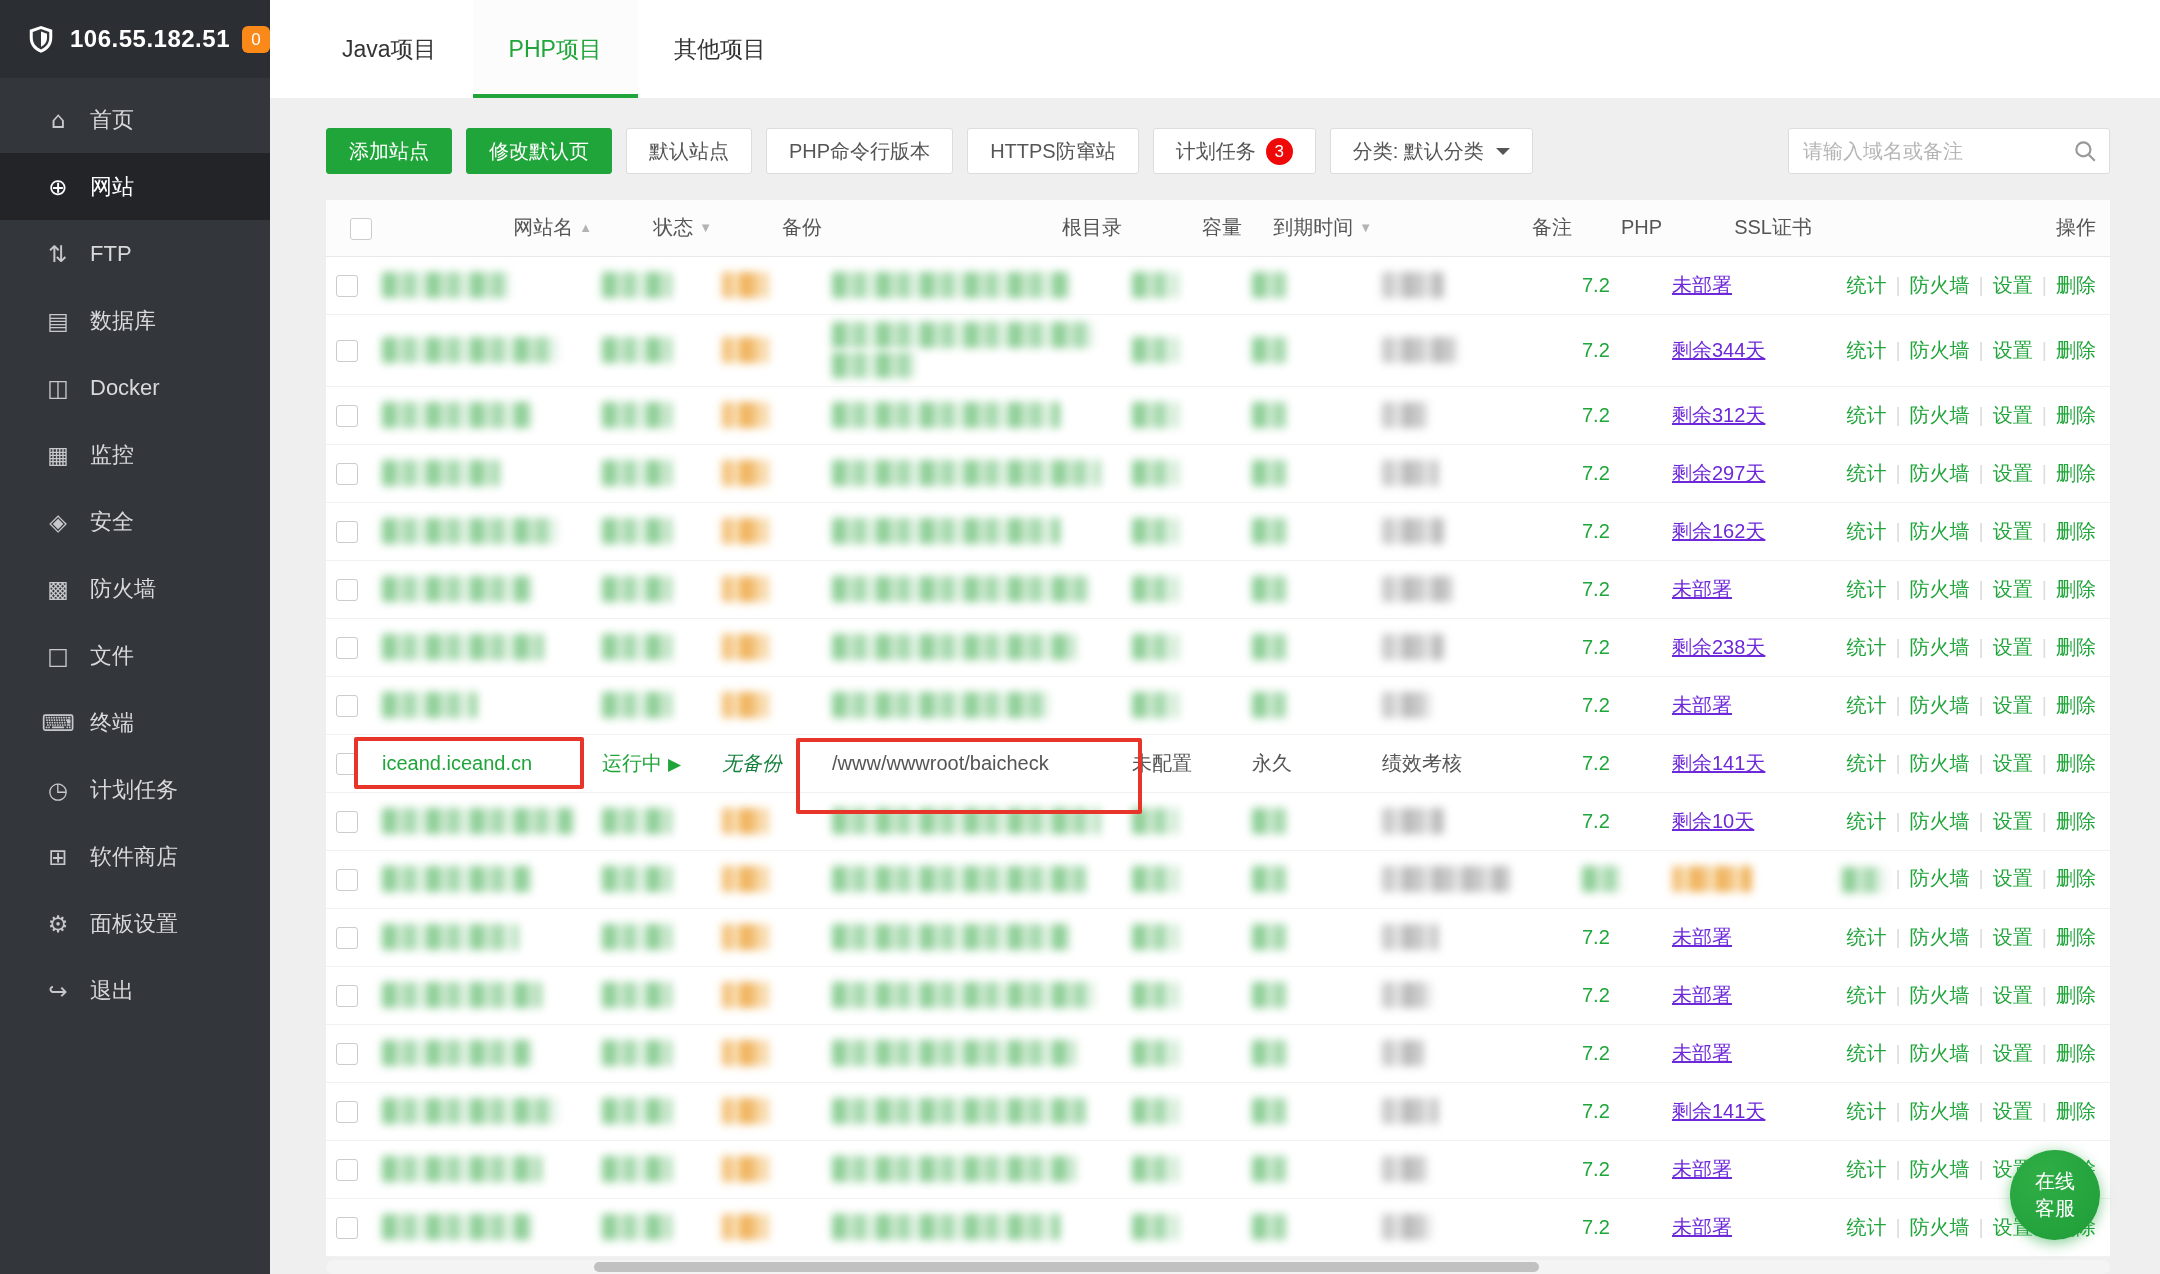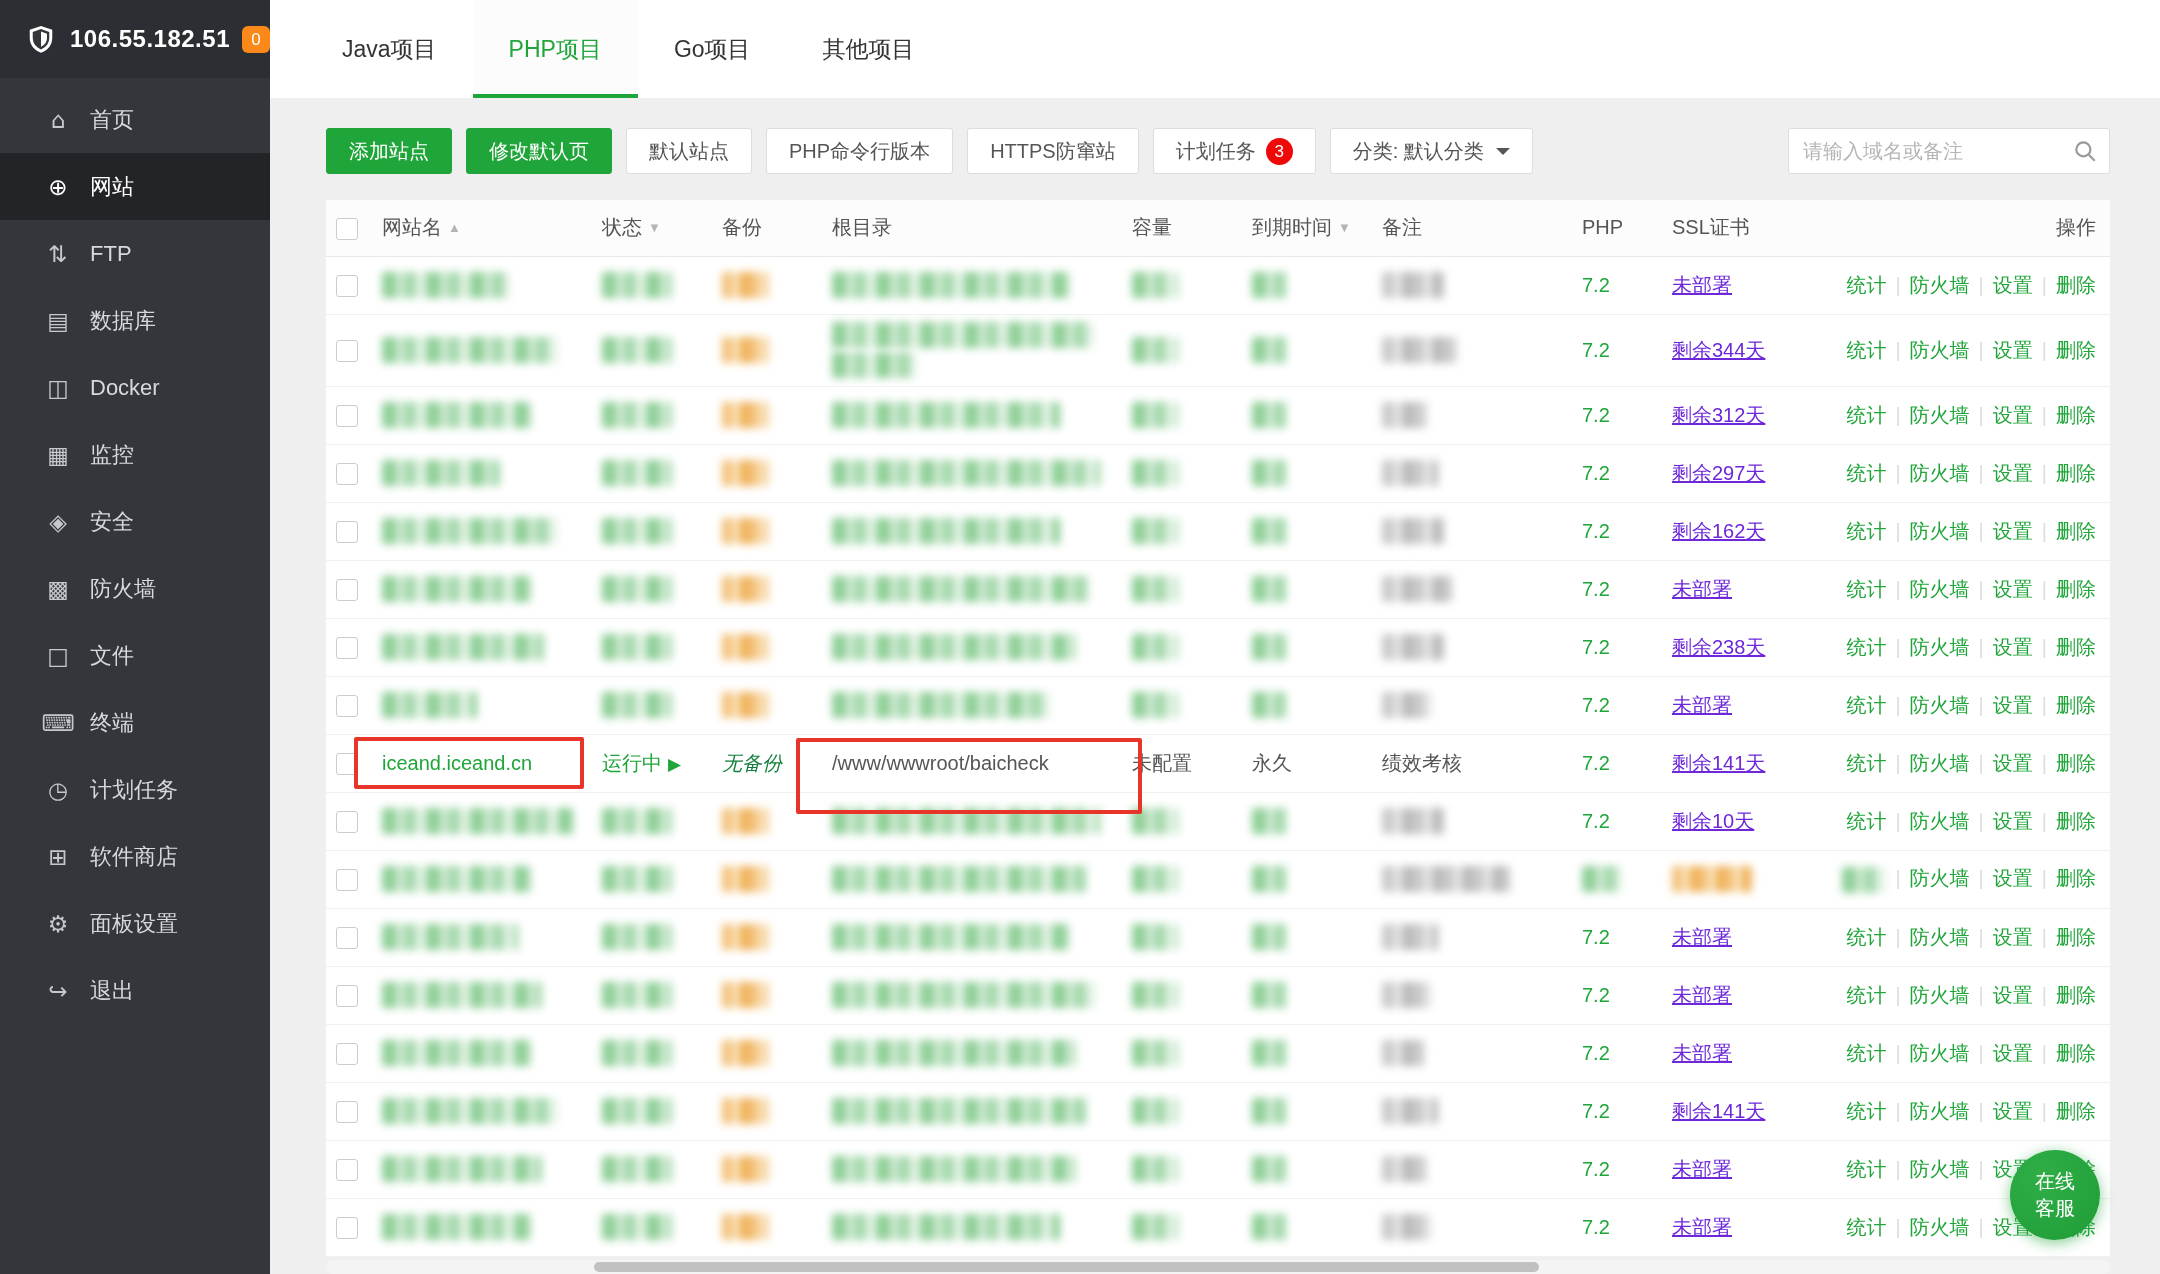--- a/index.html
+++ b/index.html
@@ -44,21 +44,21 @@
   .spacer { flex:1; }
   .search-box { position:relative; }
   .search-input { width:322px; height:46px; border:1px solid #ddd; border-radius:3px; padding:0 50px 0 14px;
                   font-size:20px; color:#333; outline:none; font-family:inherit; background:#fff; }
   .search-input::placeholder { color:#b5b5b5; }
   .search-ic { position:absolute; right:12px; top:10px; cursor:pointer; }
 
   
   .table-card { background:#fff; }
   table { width:100%; border-collapse:collapse; table-layout:fixed; }
-  th { height:56px; font-size:20px; font-weight:normal; color:#555; text-align:left; padding:0 0 0 10px;
+  th { height:56px; font-size:20px; font-weight:normal; color:#555; text-align:right; padding:0 0 0 10px;
        background:#fcfcfc; border-bottom:1px solid #e8e8e8; white-space:nowrap; }
   td { height:58px; font-size:20px; color:#555; padding:0 0 0 10px; border-bottom:1px solid #f1f1f1;
        white-space:nowrap; position:relative; }
   .row-tall td { height:72px; }
   .col-ops, td.ops-cell { text-align:right; padding-right:14px; }
   .sort-ic { font-size:13px; color:#b3b3b3; margin-left:6px; vertical-align:2px; cursor:pointer; }
   .cb { width:22px; height:22px; border:1px solid #ccc; border-radius:3px; background:#fff; display:inline-block;
         vertical-align:middle; cursor:pointer; }
 
   
@@ -173,23 +173,20 @@
       </nav>
   </aside>
 
   <main class="main">
     <div class="tabbar" id="tabbar">
         <div class="tab">
           <span>Java项目</span>
         </div>
         <div class="tab active">
           <span>PHP项目</span>
-        </div>
-        <div class="tab">
-          <span>Go项目</span>
         </div>
         <div class="tab">
           <span>其他项目</span>
         </div>
       </div>
 
     <div class="content">
       <div class="toolbar">
         <div id="toolbar-buttons" style="display:flex;align-items:center;">
             <button class="btn primary">

